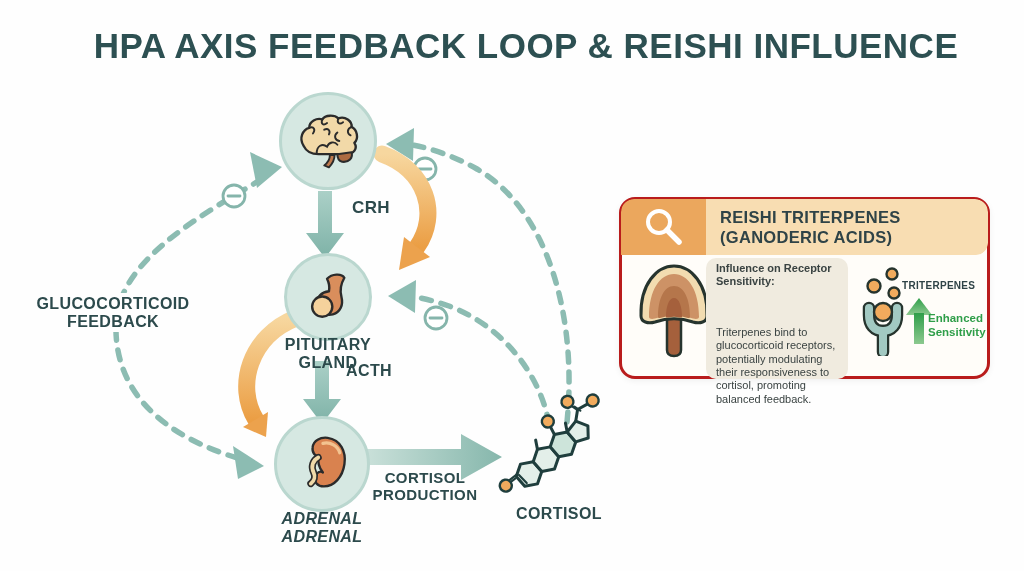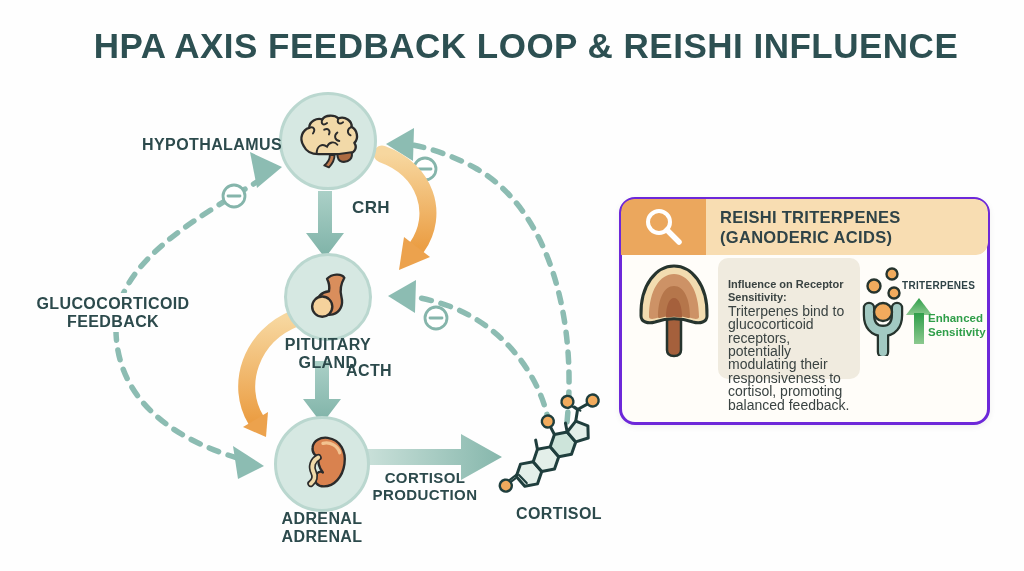--- a/index.html
+++ b/index.html
@@ -9,49 +9,49 @@
   #diagram{position:absolute;left:0;top:0;}
 
   .title{position:absolute;left:0;right:0;top:26px;text-align:center;
          font-size:35px;font-weight:800;letter-spacing:.5px;color:#2d5052;padding-left:28px;}
 
   .label{position:absolute;color:#2c4a4c;font-weight:800;letter-spacing:.4px;line-height:1.1;}
   .hypo-label{left:134px;top:136px;width:148px;text-align:right;font-size:16px;}
   .crh{left:344px;top:199px;font-size:17px;margin-left:8px;}
   .pit-label{left:258px;top:336px;width:140px;text-align:center;font-size:16px;}
   .acth{left:346px;top:362px;font-size:16px;}
-  .adr-label{left:252px;top:510px;width:140px;text-align:center;font-size:16px;}
+  .adr-label{left:252px;top:510px;width:140px;text-align:center;font-size:16px;font-style:italic;}
   .prod-label{left:363px;top:470px;width:124px;text-align:center;font-size:15px;}
   .cortisol-label{left:497px;top:505px;width:124px;text-align:center;font-size:16px;}
   .feedback-label{left:30px;top:293px;width:166px;text-align:center;font-size:16px;
                   background:#fefefe;padding:2px 0;}
 
   .node{position:absolute;border-radius:50%;background:#d6e8e2;border:3px solid #bad7cf;
         display:flex;align-items:center;justify-content:center;}
   .hypo{left:279px;top:92px;width:92px;height:92px;}
   .pit{left:284px;top:253px;width:82px;height:82px;}
   .adr{left:274px;top:416px;width:90px;height:90px;}
 
   
-  .panel{position:absolute;left:619px;top:197px;width:371px;height:228px;box-sizing:border-box;
-         background:#fffdf9;border:3px solid #6d28d9;border-radius:16px;
+  .panel{position:absolute;left:619px;top:197px;width:371px;height:182px;box-sizing:border-box;
+         background:#fffdf9;border:3px solid #b91c1c;border-radius:16px;
          box-shadow:0 2px 6px rgba(0,0,0,.06);}
   .panel-header{position:absolute;left:-1px;top:-1px;right:-1px;height:56px;display:flex;overflow:hidden;
                 border-radius:13px 13px 12px 0;}
   .ph-left{width:85px;background:#eba75d;display:flex;align-items:center;justify-content:center;
            border-radius:13px 0 0 0;}
   .ph-right{flex:1;background:#f8ddb2;display:flex;flex-direction:column;justify-content:center;
             padding-left:14px;border-radius:0 13px 12px 0;}
   .ph-title{font-size:16.5px;font-weight:800;letter-spacing:.3px;color:#2f4347;line-height:1.22;}
 
   .mushroom{position:absolute;left:15px;top:62px;}
-  .info-card{position:absolute;left:96px;top:58px;width:142px;height:121px;box-sizing:border-box;
-             background:#f0ebdf;border-radius:10px;padding:20px 10px;color:#3a4342;}
+  .info-card{position:absolute;left:84px;top:58px;width:142px;height:121px;box-sizing:border-box;
+             background:#f0ebdf;border-radius:10px;padding:4px 10px;color:#3a4342;}
   .info-heading{font-size:11px;font-weight:700;line-height:13.4px;}
-  .info-body{font-size:14px;font-weight:400;line-height:13.4px;}
+  .info-body{font-size:11px;font-weight:400;line-height:13.4px;margin-top:37px;}
   .receptor{position:absolute;left:229px;top:62px;}
   .triterpenes-label{position:absolute;left:280px;top:80px;font-size:10px;font-weight:800;
                      letter-spacing:.3px;color:#2f4347;}
   .green-arrow{position:absolute;left:284px;top:98px;}
   .enhanced{position:absolute;left:306px;top:112px;width:64px;font-size:11.5px;font-weight:800;
             color:#2f9e49;line-height:1.18;}
 </style>
 </head>
 <body>
 
@@ -150,21 +150,20 @@
         <path d="M45,5 C43,10 46,12 50,9"></path>
         <path d="M59,14 C54,16 54,21 58,23"></path>
         <path d="M22,42 C22,34 28,31 33,35 C35,30 41,29 44,33"></path>
         <path d="M44,20 C40,23 41,28 46,29"></path>
         <path d="M30,17 C34,15 37,18 35,22"></path>
       </g>
       <path d="M44,43 L59,41 C61,47 56,52 49,51 C45,50 44,47 44,43 Z" fill="#ad6b42" stroke="#2b2b2b" stroke-width="2.2" stroke-linejoin="round"></path>
       <path d="M36,44 C36,49 34,52 30,55 L35,57 C39,53 41,49 41,44 Z" fill="#c07a4e" stroke="#2b2b2b" stroke-width="2" stroke-linejoin="round"></path>
     </svg>
   </div>
-  <div class="label hypo-label">HYPOTHALAMUS</div>
   <div class="label crh">CRH</div>
 
   <div class="node pit">
     <svg width="50" height="52" viewBox="0 0 52 54">
       <path d="M25,8 C30,3 40,2 43,7 C39,14 38,20 40,27 C42,35 39,43 31,45 C23,47 16,42 15,34 C14,27 19,22 27,21 C28,16 27,12 25,8 Z" fill="#d98e5c" stroke="#2b2b2b" stroke-width="2.5" stroke-linejoin="round"></path>
       <circle cx="20" cy="37" r="10.5" fill="#f5d29c" stroke="#2b2b2b" stroke-width="2.5"></circle>
     </svg>
   </div>
   <div class="label pit-label">
     <div>PITUITARY</div>

